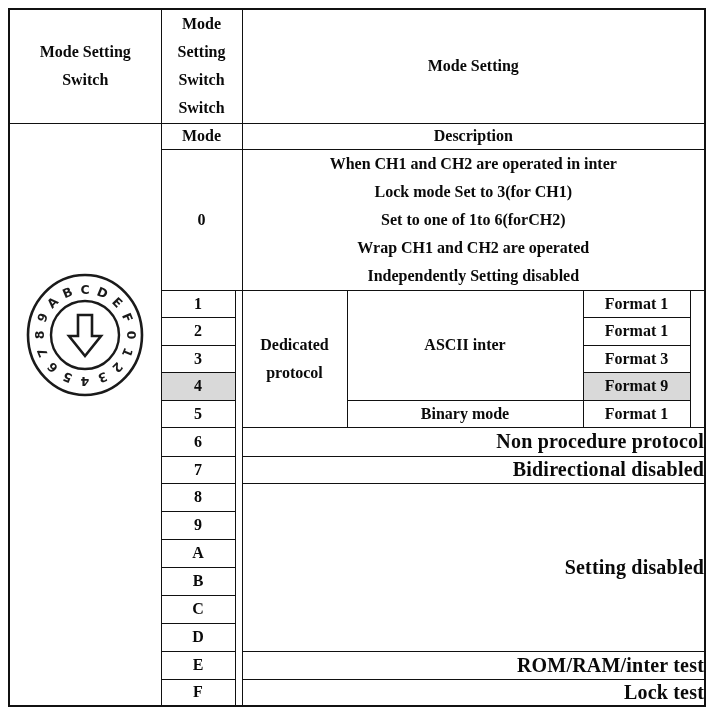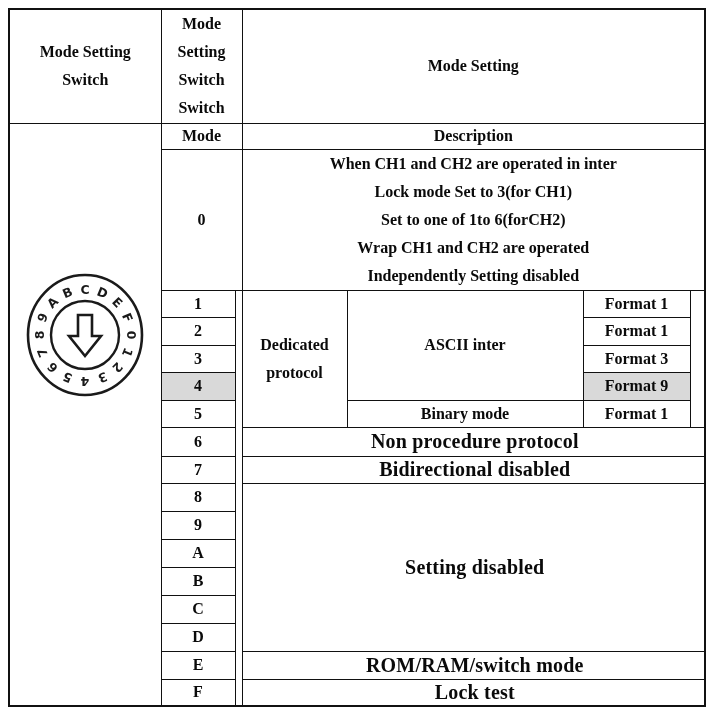--- a/index.html
+++ b/index.html
@@ -35,21 +35,21 @@
   }
   td.gap {
     border-top: none;
     border-bottom: none;
   }
   td.hl { background: #d9d9d9; }
   .hdr-lines div { line-height: 28px; }
   .desc0 div { line-height: 28px; }
   td.bigtext {
     font-size: 20px;
-    text-align: center;
+    text-align: right;
     padding-left: 3px;
     letter-spacing: 0.2px;
   }
   td.wrapcell {
     line-height: 28px;
     padding: 16px 6px;
   }
   td.switch-cell {
     vertical-align: top;
     border-bottom: none;
@@ -195,21 +195,21 @@
     <tr style="height:28px">
       <td>C</td>
     </tr>
     <tr style="height:28px">
       <td>D</td>
     </tr>
 
     <tr style="height:28px">
       <td>E</td>
       <td class="gap"></td>
-      <td colspan="4" class="bigtext">ROM/RAM/switch mode</td>
+      <td colspan="4" class="bigtext">ROM/RAM/inter test</td>
     </tr>
 
     <tr style="height:27px">
       <td>F</td>
       <td class="gap"></td>
       <td colspan="4" class="bigtext">Lock test</td>
     </tr>
   </tbody>
     </table>
 </div>

